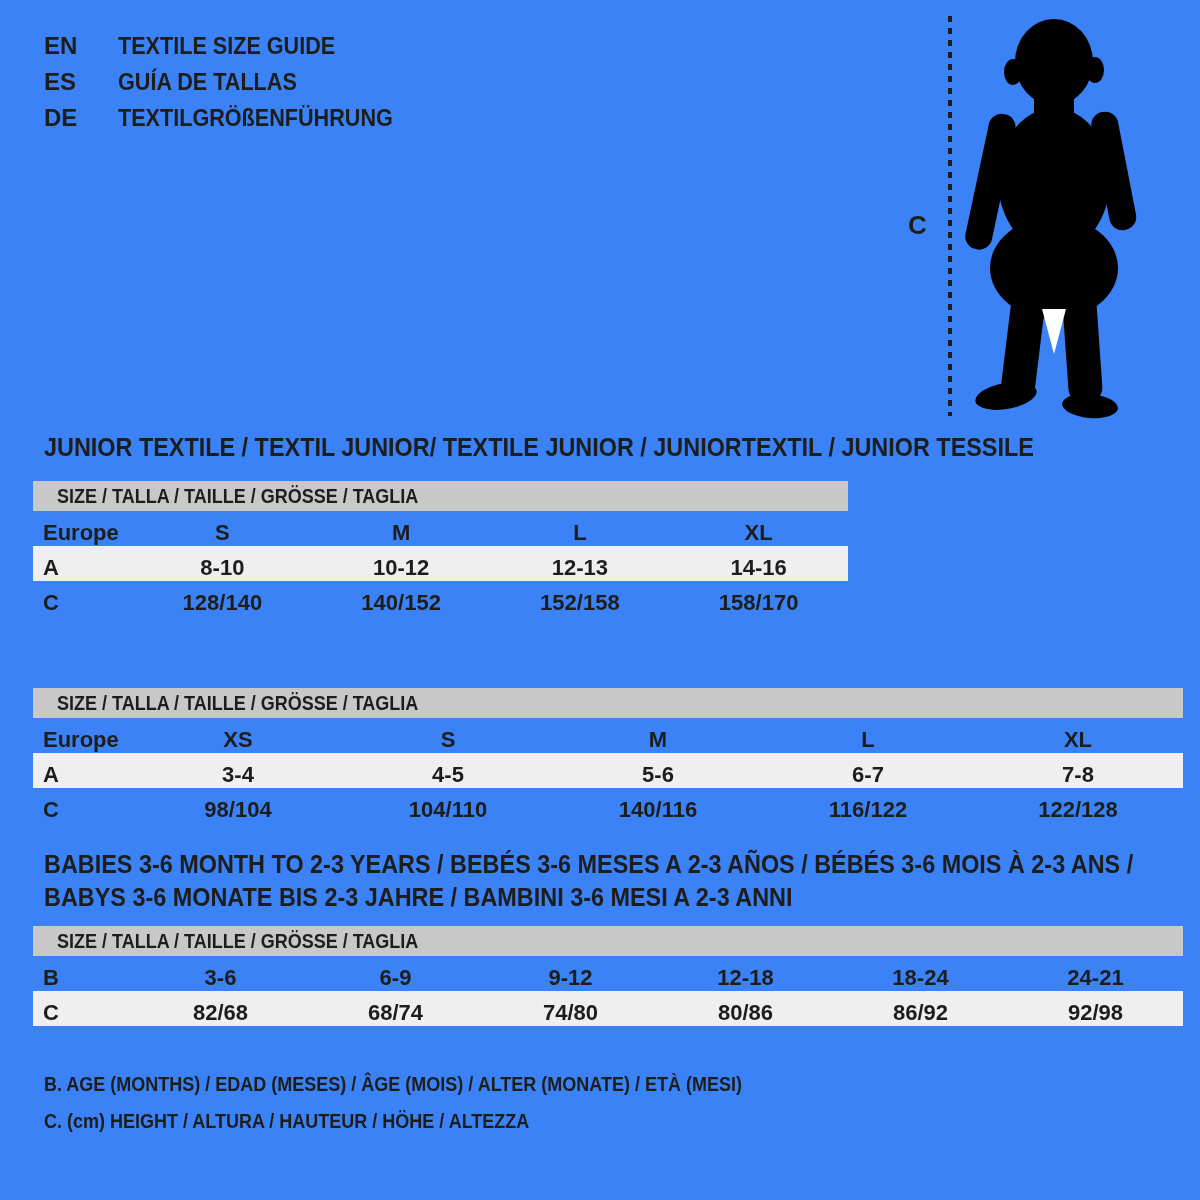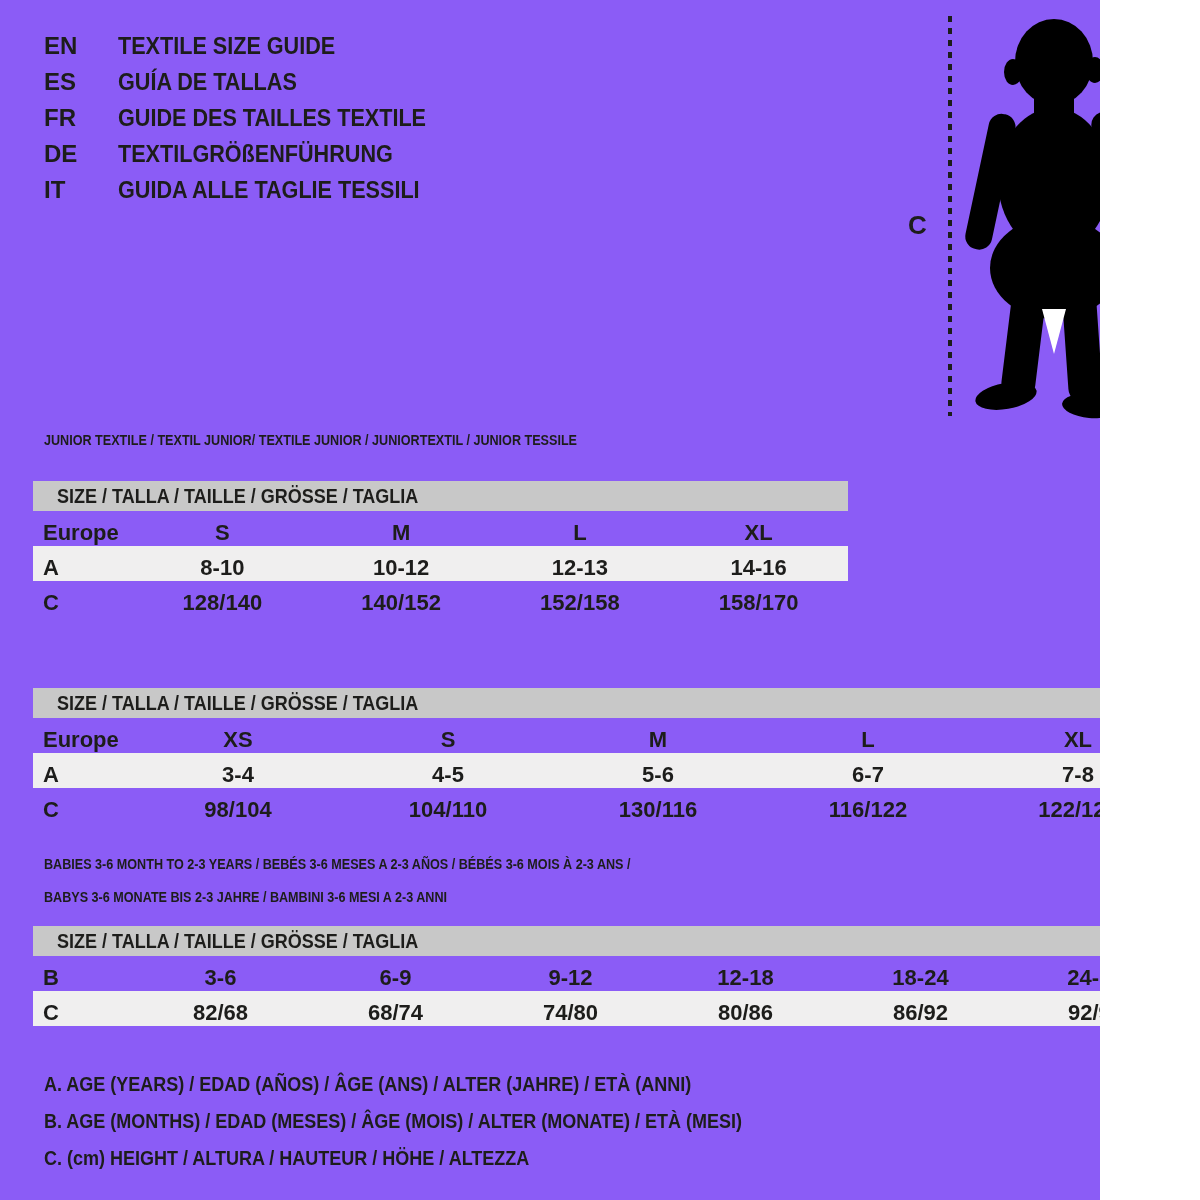--- a/index.html
+++ b/index.html
@@ -5,23 +5,23 @@
   :root {
     --band-bg: #c8c8c8;
     --alt-row-bg: #f0efef;
     --text: #1d1d1b;
     --silhouette: #000000;
   }
   * { margin: 0; padding: 0; box-sizing: border-box; }
   html, body { background: #ffffff; }
   .page {
     position: relative;
-    width: 1100px;
+    width: 1200px;
     height: 1200px;
-    background: #8b5cf6;
+    background: #3b82f6;
     color: var(--text);
     font-family: "Liberation Sans", "DejaVu Sans", sans-serif;
     font-weight: bold;
     overflow: hidden;
   }
   .cond {
     display: inline-block;
     transform: scaleX(0.9);
     transform-origin: 0 50%;
     white-space: nowrap;
@@ -31,21 +31,21 @@
   .lang-row { display: flex; height: 36px; align-items: center; font-size: 24px; }
   .lang-code { flex: 0 0 74px; }
   
   .measure-line {
     position: absolute; left: 948px; top: 16px; width: 4px; height: 400px;
     background: repeating-linear-gradient(to bottom, var(--text) 0 6px, transparent 6px 12px);
   }
   .measure-label { position: absolute; left: 908px; top: 210px; font-size: 26px; }
   .silhouette { position: absolute; left: 962px; top: 12px; }
   
-  .sec-title { position: absolute; left: 44px; font-size: 14px; }
+  .sec-title { position: absolute; left: 44px; font-size: 26px; }
   .title-junior { top: 432px; }
   .title-children { top: 639px; }
   .title-babies { top: 848px; line-height: 33px; }
   .sub { font-size: 0.62em; vertical-align: -0.12em; }
   
   .table { position: absolute; left: 33px; }
   .table-junior { top: 481px; width: 815px; }
   .table-children { top: 688px; width: 1150px; }
   .table-babies { top: 926px; width: 1150px; }
   .size-band {
@@ -68,30 +68,22 @@
   <div class="langs">
     <div class="lang-row">
       <span class="lang-code">EN</span>
       <span class="cond">TEXTILE SIZE GUIDE</span>
     </div>
     <div class="lang-row">
       <span class="lang-code">ES</span>
       <span class="cond">GUÍA DE TALLAS</span>
     </div>
     <div class="lang-row">
-      <span class="lang-code">FR</span>
-      <span class="cond">GUIDE DES TAILLES TEXTILE</span>
-    </div>
-    <div class="lang-row">
       <span class="lang-code">DE</span>
       <span class="cond">TEXTILGRÖßENFÜHRUNG</span>
-    </div>
-    <div class="lang-row">
-      <span class="lang-code">IT</span>
-      <span class="cond">GUIDA ALLE TAGLIE TESSILI</span>
     </div>
   </div>
 
   <div class="measure-line"></div>
   <div class="measure-label">C</div>
   <svg class="silhouette" width="185" height="410" viewBox="0 0 185 410" aria-hidden="true">
     <g fill="#000000">
       <ellipse cx="51" cy="60" rx="9" ry="13"></ellipse>
       <ellipse cx="133" cy="58" rx="9" ry="13"></ellipse>
       <ellipse cx="92" cy="50" rx="39" ry="43"></ellipse>
@@ -158,21 +150,21 @@
           <div class="tcell">3-4</div>
           <div class="tcell">4-5</div>
           <div class="tcell">5-6</div>
           <div class="tcell">6-7</div>
           <div class="tcell">7-8</div>
         </div>
         <div class="trow">
           <div class="tlabel">C</div>
           <div class="tcell">98/104</div>
           <div class="tcell">104/110</div>
-          <div class="tcell">130/116</div>
+          <div class="tcell">140/116</div>
           <div class="tcell">116/122</div>
           <div class="tcell">122/128</div>
         </div>
       </div>
   </div>
 
   <div class="sec-title title-babies">
     <div><span class="cond">BABIES 3-6 MONTH TO 2-3 YEARS / BEBÉS 3-6 MESES A 2-3 AÑOS / BÉBÉS 3-6 MOIS À 2-3 ANS /</span></div>
     <div><span class="cond">BABYS 3-6 MONATE BIS 2-3 JAHRE / BAMBINI 3-6 MESI A 2-3 ANNI</span></div>
   </div>
@@ -197,23 +189,20 @@
           <div class="tcell">74/80</div>
           <div class="tcell">80/86</div>
           <div class="tcell">86/92</div>
           <div class="tcell">92/98</div>
         </div>
       </div>
   </div>
 
   <div class="legend">
     <div class="legend-line">
-      <span class="cond">A. AGE (YEARS) / EDAD (AÑOS) / ÂGE (ANS) / ALTER (JAHRE) / ETÀ (ANNI)</span>
-    </div>
-    <div class="legend-line">
       <span class="cond">B. AGE (MONTHS) / EDAD (MESES) / ÂGE (MOIS) / ALTER (MONATE) / ETÀ (MESI)</span>
     </div>
     <div class="legend-line">
       <span class="cond">C. (cm) HEIGHT / ALTURA / HAUTEUR / HÖHE / ALTEZZA</span>
     </div>
   </div>
 
 </div>
 
 </body></html>

